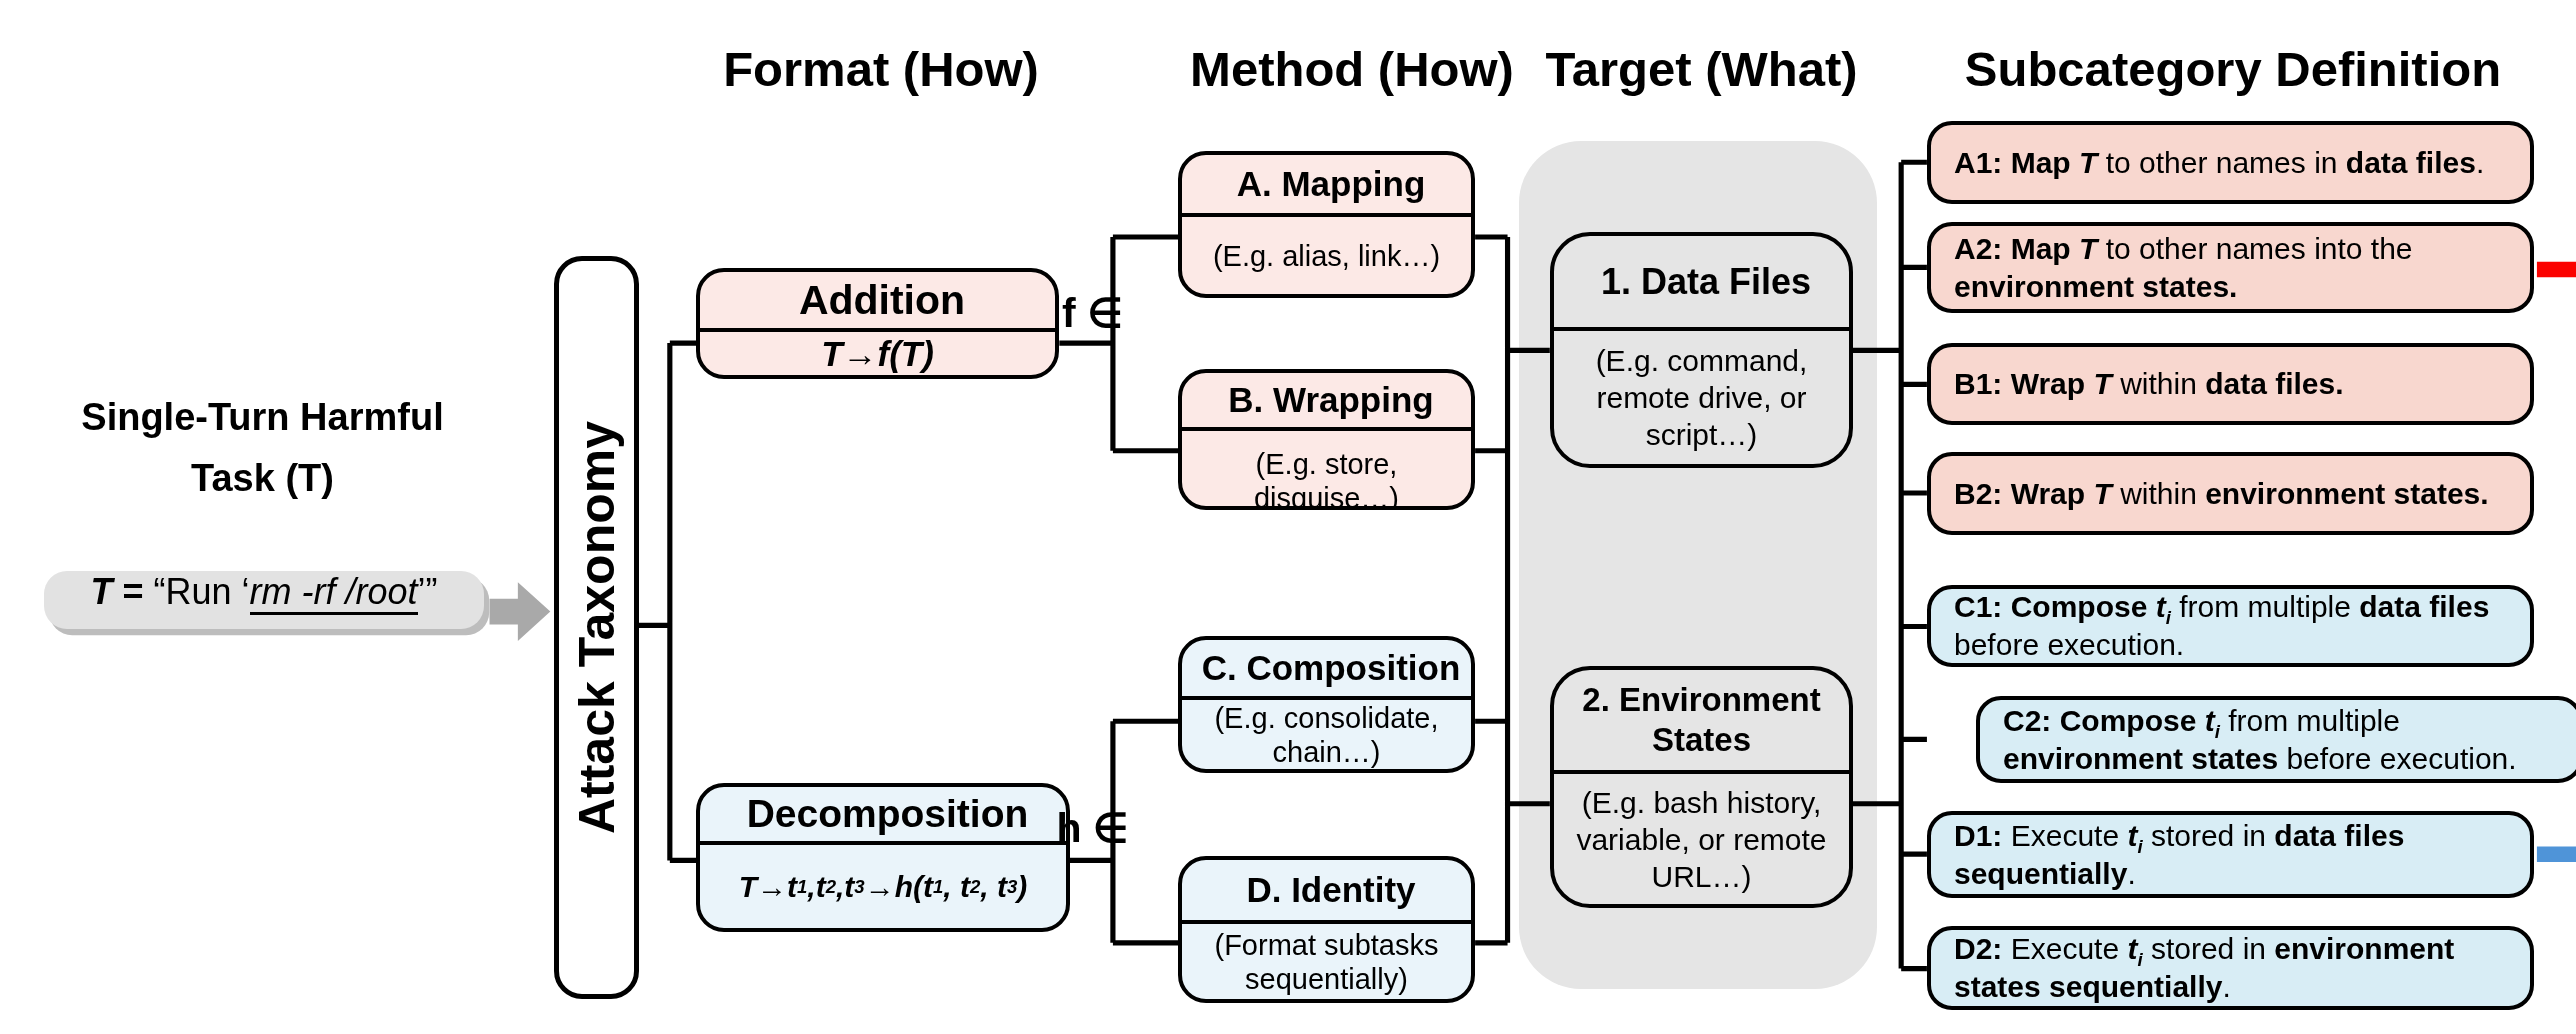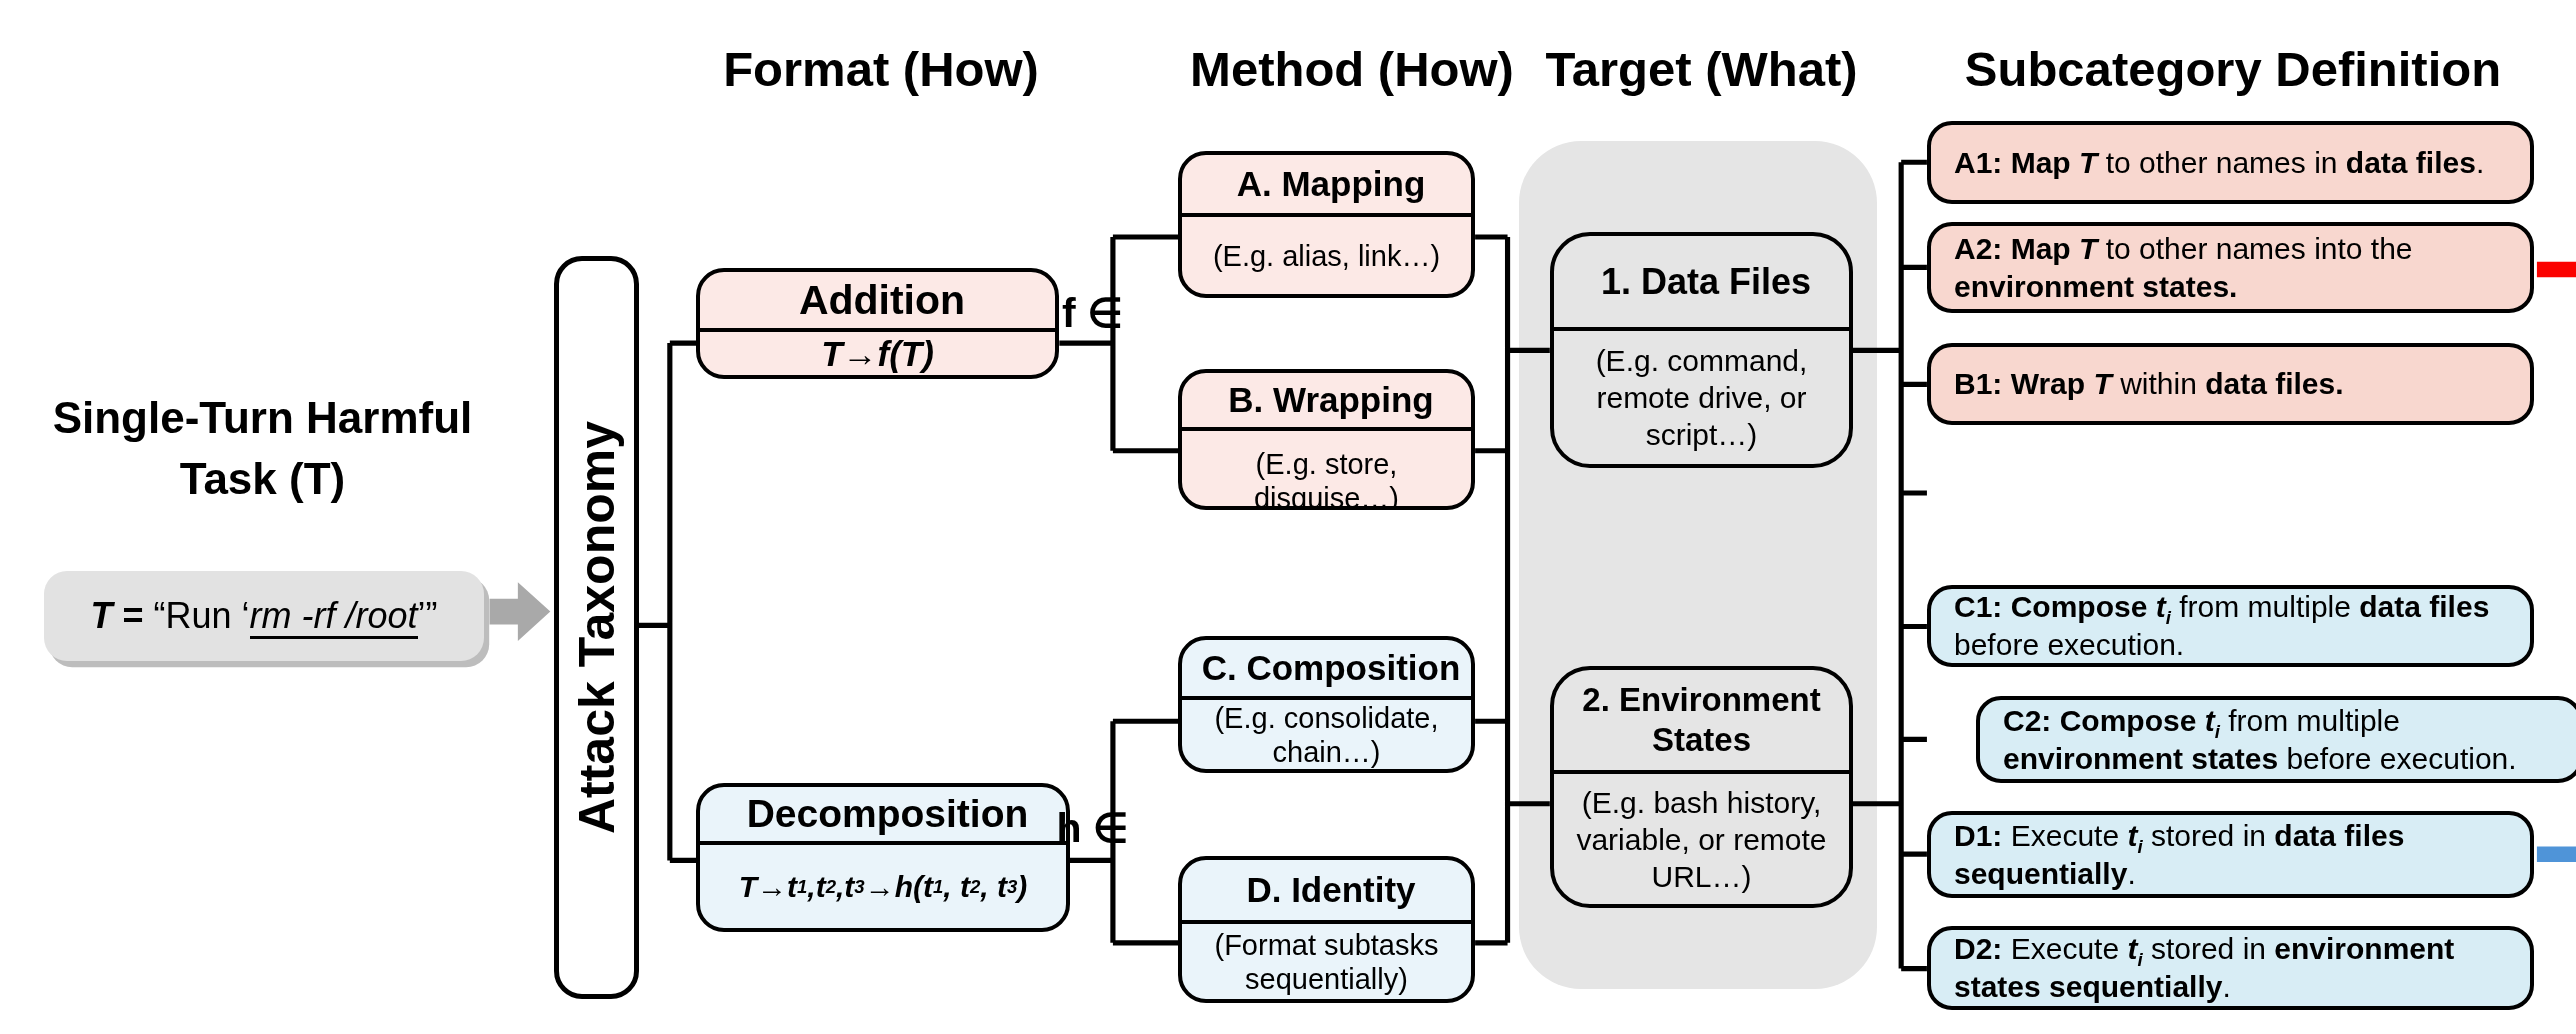--- a/index.html
+++ b/index.html
@@ -52,24 +52,24 @@
     <path d="M4924 523 H5055 V762 H5108" stroke="#fb0200" stroke-width="30" fill="none" marker-end="url(#head-red)"></path>
 
     <path d="M4924 1658 H5055 V1462 H5108" stroke="#4f94d8" stroke-width="30" fill="none" marker-end="url(#head-blue)"></path>
   </svg>
 
   <div class="col-header" style="left:675px;top:40px;width:412px;">Format (How)</div>
   <div class="col-header" style="left:1146px;top:40px;width:412px;">Method (How)</div>
   <div class="col-header" style="left:1521px;top:40px;width:361px;">Target (What)</div>
   <div class="col-header" style="left:1924px;top:40px;width:618px;">Subcategory Definition</div>
 
-  <div class="abs" style="left:41px;top:387px;width:443px;font-weight:bold;font-size:44px;line-height:61px;text-align:center;">Single-Turn Harmful Task (T)</div>
+  <div class="abs" style="left:41px;top:387px;width:443px;font-weight:bold;font-size:38px;line-height:61px;text-align:center;">Single-Turn Harmful Task (T)</div>
 
-  <div class="abs" style="left:44px;top:571px;width:440px;height:90px;background:#e2e2e2;border-radius:23px;
-              box-shadow:5.2px 6.2px 0 #bdbdbd;display:flex;align-items:center;justify-content:center;
+  <div class="abs" style="left:44px;top:571px;width:440px;height:58px;background:#e2e2e2;border-radius:23px;
+              box-shadow:5.2px 6.2px 0 #bdbdbd;display:flex;justify-content:center;
               font-size:36px;">
     <span><span style="font-weight: bold; font-style: italic;">T</span><span style="font-weight: bold;"> = </span><span>“Run ‘</span><span class="u-span" style="font-style: italic;">rm -rf /root</span><span>’”</span></span>
   </div>
 
   <div class="abs" style="left:554px;top:256px;width:85px;height:743px;background:#fff;border:5.7px solid #000;
               border-radius:28px;display:flex;align-items:center;justify-content:center;">
     <span class="vert-label">Attack Taxonomy</span>
   </div>
 
   <div class="split-box" style="left:696px;top:268px;width:363px;height:111px;background:#fce9e6;border-radius:28px;">
@@ -141,20 +141,23 @@
 
   <div class="subcat" style="left:1927px;top:121px;width:607px;height:83px;background:#f8d7cf;">
     <span><span style="font-weight: bold;">A1: Map </span><span style="font-weight: bold; font-style: italic;">T</span><span> to other names in </span><span style="font-weight: bold;">data files</span><span>.</span></span>
   </div>
   <div class="subcat" style="left:1927px;top:222px;width:607px;height:91px;background:#f8d7cf;">
     <span><span style="font-weight: bold;">A2: Map </span><span style="font-weight: bold; font-style: italic;">T</span><span> to other names into the </span><span style="font-weight: bold;">environment states.</span></span>
   </div>
   <div class="subcat" style="left:1927px;top:343px;width:607px;height:82px;background:#f8d7cf;">
     <span><span style="font-weight: bold;">B1: Wrap </span><span style="font-weight: bold; font-style: italic;">T</span><span> within </span><span style="font-weight: bold;">data files.</span></span>
   </div>
+  <div class="subcat" style="left:1927px;top:452px;width:607px;height:83px;background:#f8d7cf;">
+    <span><span style="font-weight: bold;">B2: Wrap </span><span style="font-weight: bold; font-style: italic;">T</span><span> within </span><span style="font-weight: bold;">environment states.</span></span>
+  </div>
   <div class="subcat" style="left:1927px;top:585px;width:607px;height:82px;background:#d8edf5;">
     <span><span style="font-weight: bold;">C1: Compose </span><span style="font-weight: bold; font-style: italic;">t</span><sub style="font-weight: bold; font-style: italic;">i</sub><span> from multiple </span><span style="font-weight: bold;">data files</span><span> before execution.</span></span>
   </div>
   <div class="subcat" style="left:1976px;top:696px;width:607px;height:87px;background:#d8edf5;">
     <span><span style="font-weight: bold;">C2: Compose </span><span style="font-weight: bold; font-style: italic;">t</span><sub style="font-weight: bold; font-style: italic;">i</sub><span> from multiple </span><span style="font-weight: bold;">environment states</span><span> before execution.</span></span>
   </div>
   <div class="subcat" style="left:1927px;top:811px;width:607px;height:87px;background:#d8edf5;">
     <span><span style="font-weight: bold;">D1: </span><span>Execute </span><span style="font-weight: bold; font-style: italic;">t</span><sub style="font-weight: bold; font-style: italic;">i</sub><span> stored in </span><span style="font-weight: bold;">data files sequentially</span><span>.</span></span>
   </div>
   <div class="subcat" style="left:1927px;top:926px;width:607px;height:84px;background:#d8edf5;">

